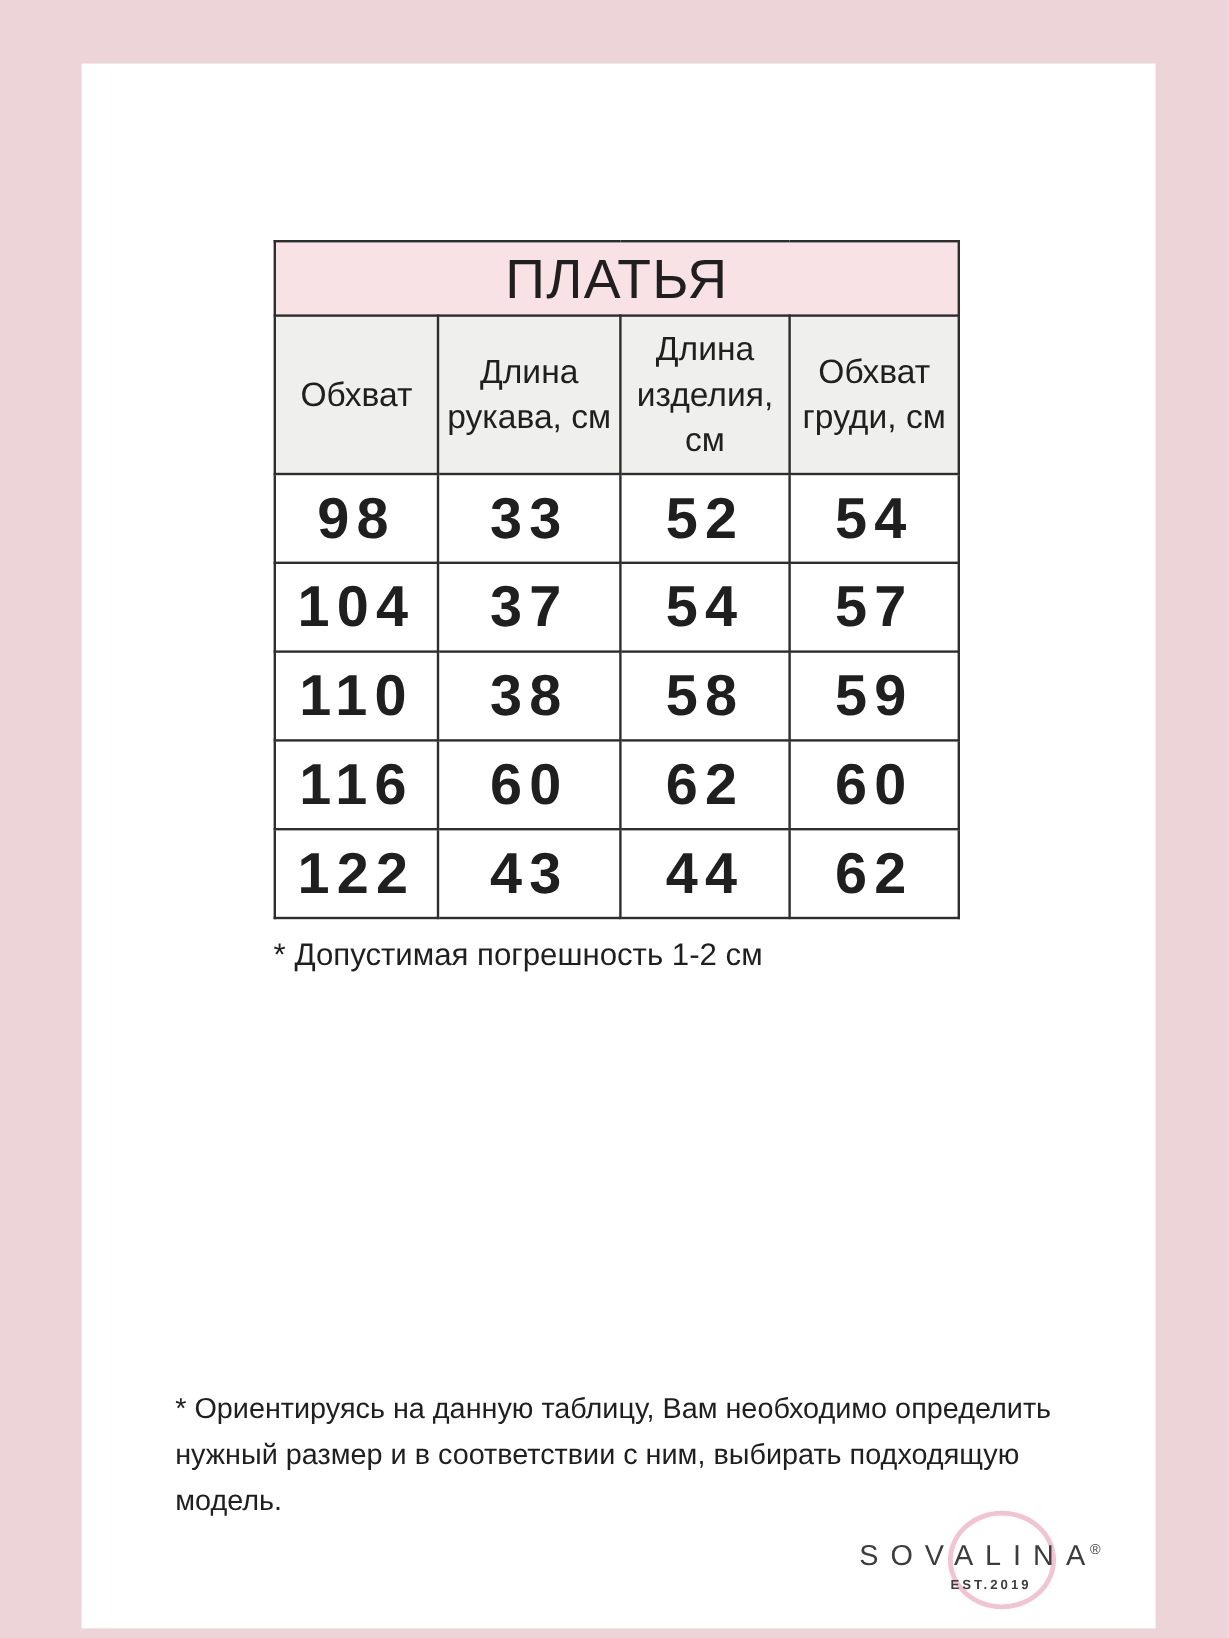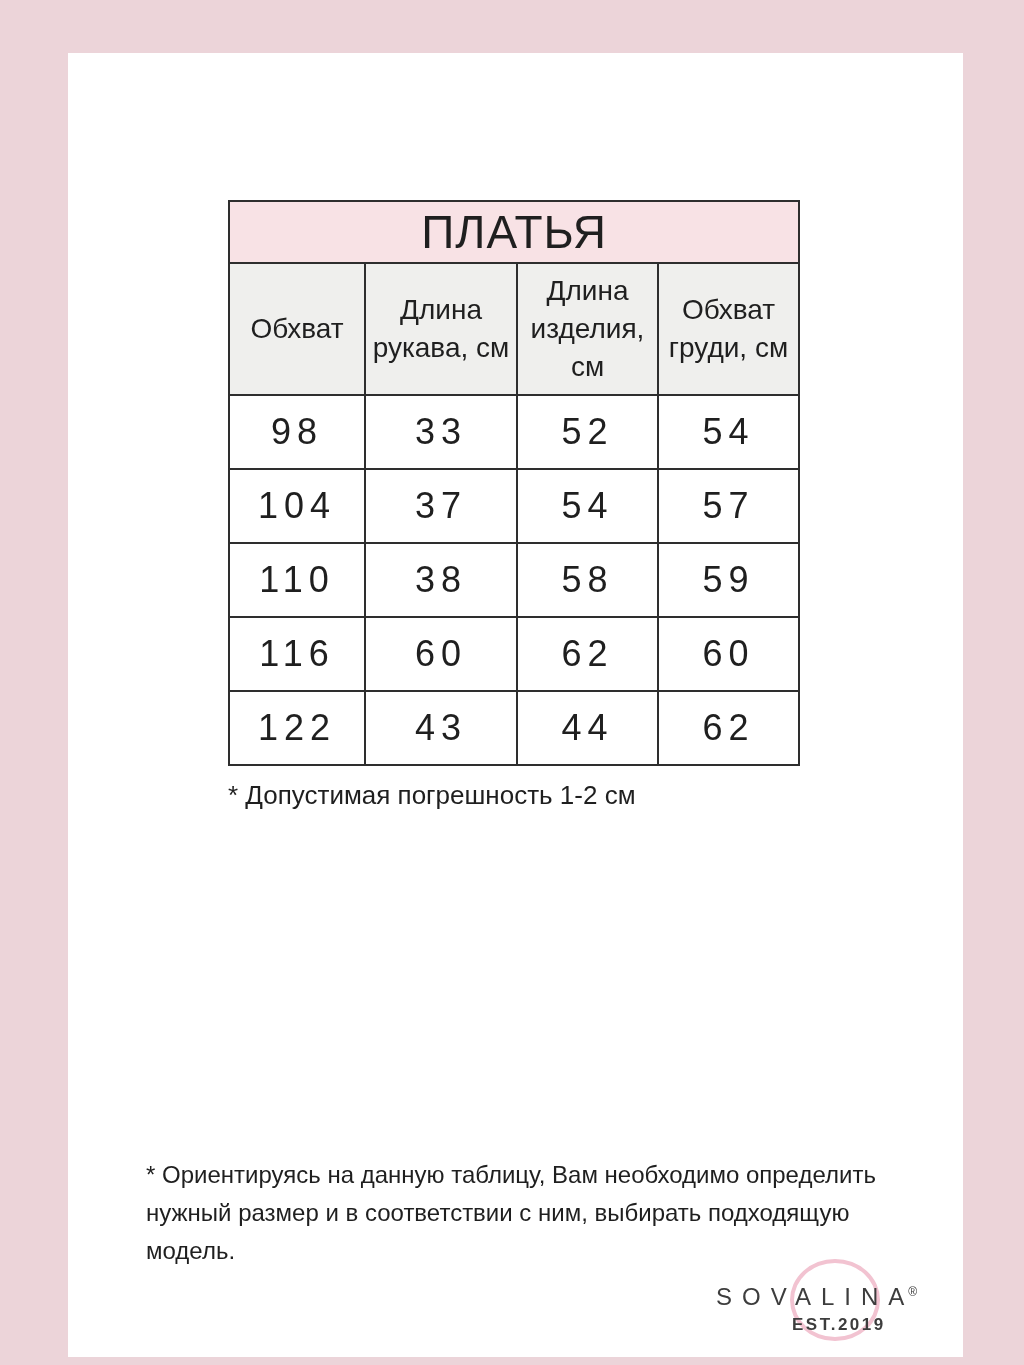--- a/index.html
+++ b/index.html
@@ -30,21 +30,21 @@
     letter-spacing: 1px; text-align: center; vertical-align: middle;
   }
   .head-cell {
     background: var(--header-row-gray, #efefed);
     height: 130px; font-size: 28px; font-weight: 400;
     text-align: center; vertical-align: middle;
     white-space: pre-line; line-height: 1.35;
   }
   td.data-cell {
     height: 72px; text-align: center; vertical-align: middle;
-    font-size: 36px; font-weight: 400; letter-spacing: 6px;
+    font-size: 48px; font-weight: 700; letter-spacing: 6px;
     padding-left: 6px;
   }
   .tolerance-note {
     margin-top: 14px; text-align: left; font-size: 26px;
   }
   .guide-note {
     position: absolute; left: 78px; top: 1103px; width: 785px;
     font-size: 24px; line-height: 38px; margin: 0; text-align: left;
   }
   .logo { position: absolute; left: 632px; top: 1200px; width: 256px; height: 104px; }
@@ -53,21 +53,21 @@
     border: 4px solid var(--logo-ring, #f2c3d1); border-radius: 50%;
   }
   .logo-brand {
     position: absolute; left: 16px; top: 30px;
     font-size: 24px; letter-spacing: 10px; white-space: nowrap;
     color: var(--logo-text, #3d3d3d); font-weight: 500;
   }
   .logo-reg { font-size: 12px; vertical-align: super; letter-spacing: 0; margin-left: -6px; }
   .logo-est {
     position: absolute; left: 92px; top: 62px;
-    font-size: 17px; font-weight: 700; letter-spacing: 2.5px;
+    font-size: 11px; font-weight: 700; letter-spacing: 2.5px;
     color: var(--logo-text, #3d3d3d);
     text-align: center;
   }
 </style>
 </head>
 <body>
 
 <div class="page">
 
   <div class="table-block">

